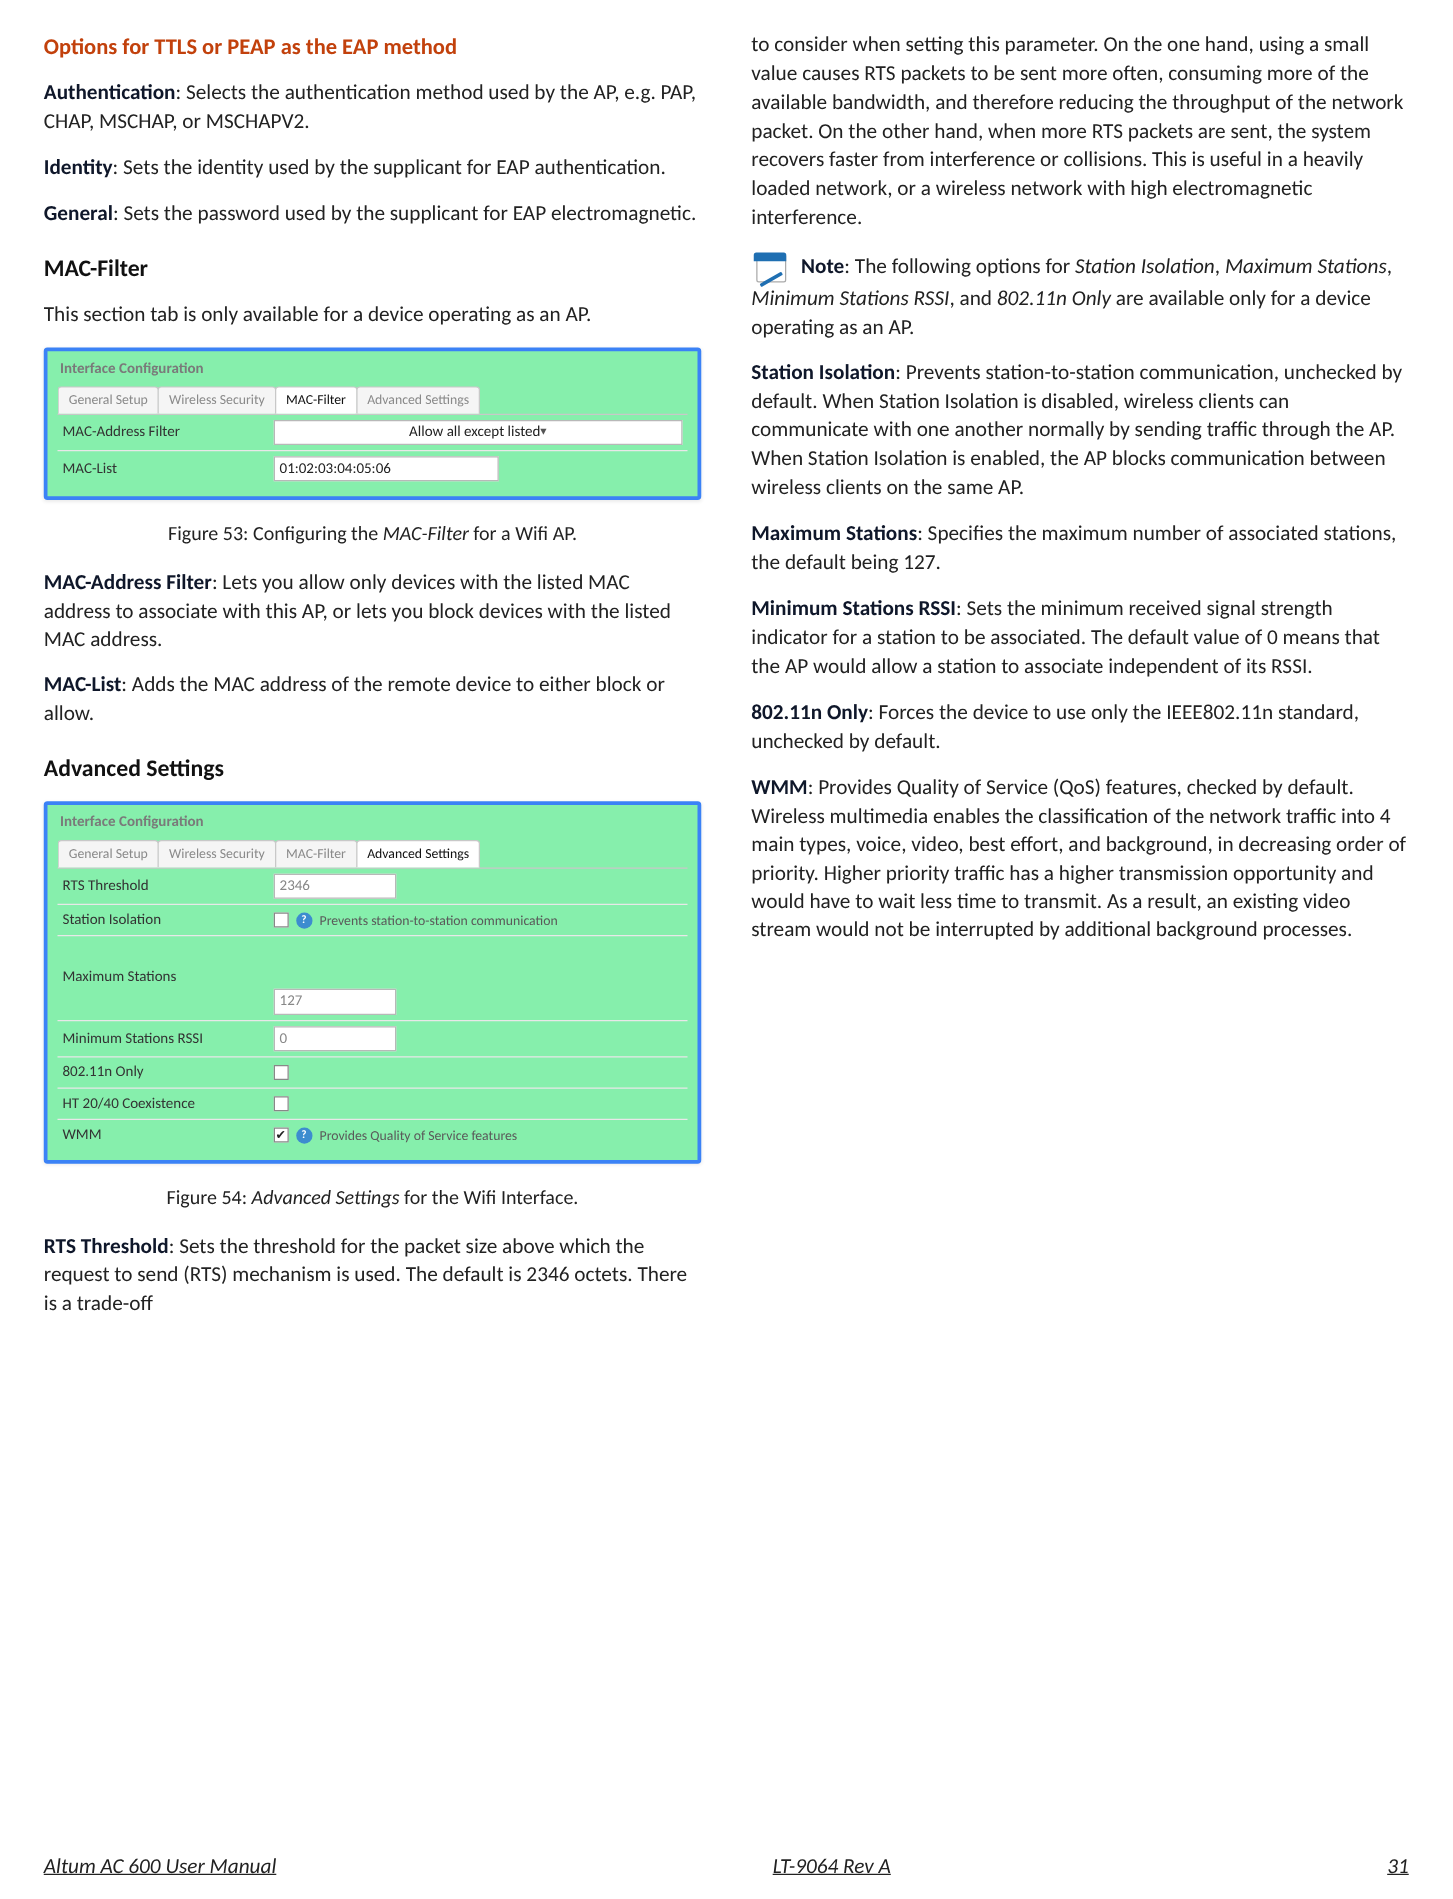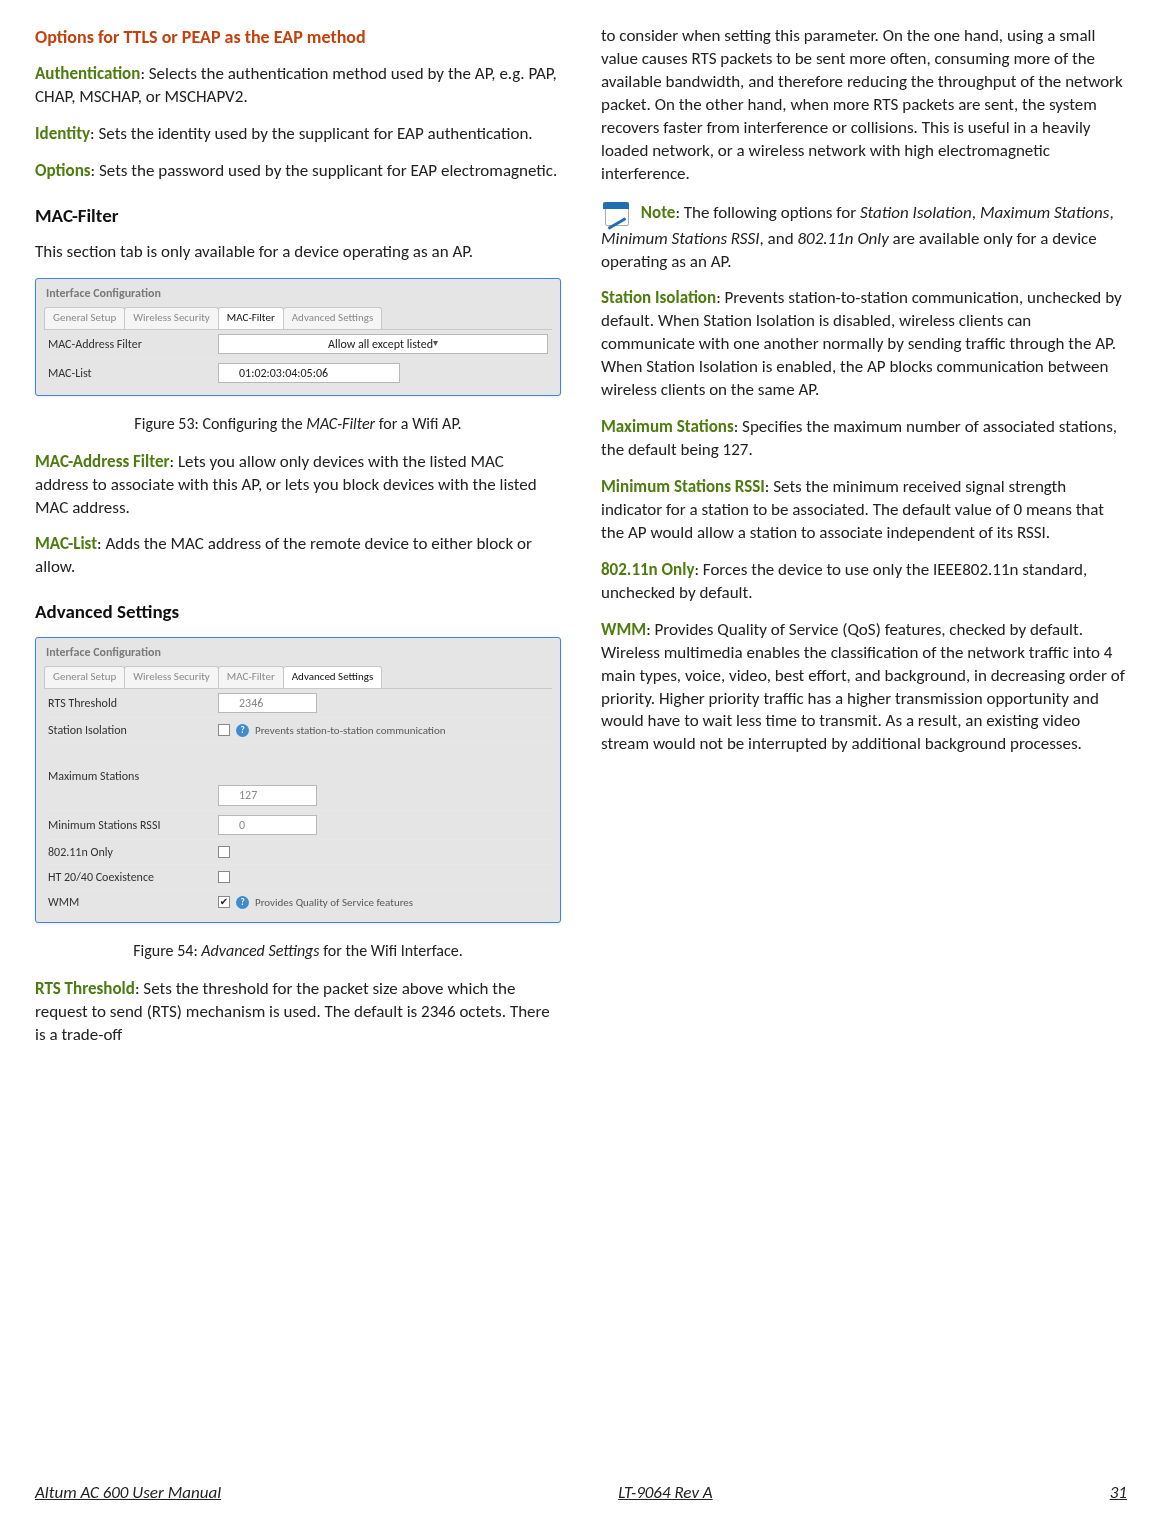--- a/index.html
+++ b/index.html
@@ -23,26 +23,26 @@
     margin-bottom: 14px;
   }
   h2.section-black {
     font-size: 19px;
     font-weight: bold;
     color: #111;
     margin-top: 20px;
     margin-bottom: 12px;
   }
   p { margin-bottom: 14px; color: #222; }
-  .term { color: #4d7c0f; font-weight: bold; text-align: right; }
+  .term { color: #0f172a; font-weight: bold; text-align: right; }
   .italic { font-style: italic; }
   .figure-box {
-    border: 1px solid #3b82f6;
+    border: 3px solid #3b82f6;
     border-radius: 3px;
-    background: #e5e5e5;
+    background: #86efac;
     margin-bottom: 4px;
     box-shadow: 0 1px 3px rgba(0,0,0,.08);
     font-size: 12px;
   }
   .fig-legend {
     color: #7a7a7a;
     font-weight: bold;
     padding: 6px 10px 0 10px;
     font-size: 12px;
   }
@@ -64,21 +64,21 @@
     display:flex; align-items:center;
     padding:4px 4px;
     border-bottom:1px solid #e8e8e8;
     font-size:12px;
   }
   .fig-row:last-child { border-bottom:none; margin-bottom:4px;}
   .fig-label { width: 34%; color:#333; }
   .fig-ctrl { flex:1; display:flex; align-items:center; gap:6px;}
   .fig-input {
     border:1px solid #b8b8b8;
-    padding:1px 20px;
+    padding:1px 4px;
     font-size:12px;
     background:#fff;
   }
   .fig-select {
     flex:1;
     border:1px solid #b8b8b8;
     padding:1px 4px;
     font-size:12px;
     background:#fff;
     display:flex;
@@ -142,21 +142,21 @@
 
     <p>
       <span class="term">Authentication</span><span>: Selects the authentication method used by the AP, e.g. PAP, CHAP, MSCHAP, or MSCHAPV2.</span>
     </p>
 
     <p>
       <span class="term">Identity</span><span>: Sets the identity used by the supplicant for EAP authentication.</span>
     </p>
 
     <p>
-      <span class="term">Options</span><span>: Sets the password used by the supplicant for EAP electromagnetic.</span>
+      <span class="term">General</span><span>: Sets the password used by the supplicant for EAP electromagnetic.</span>
     </p>
 
     <h2 class="section-black">MAC-Filter</h2>
     <p>This section tab is only available for a device operating as an AP.</p>
 
     <div class="figure-box">
       <div class="fig-legend">Interface Configuration</div>
       <div class="tabs">
         <div class="tab">General Setup</div>
         <div class="tab">Wireless Security</div>

